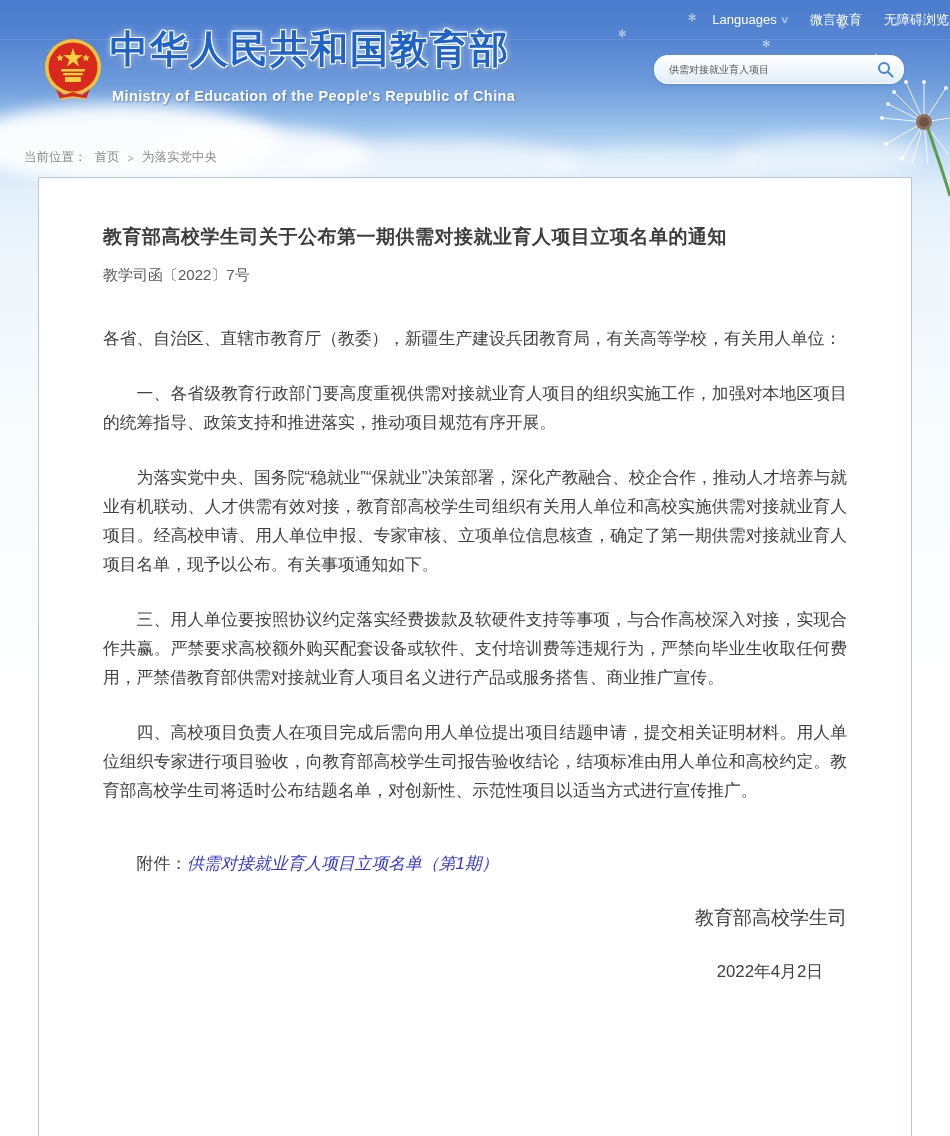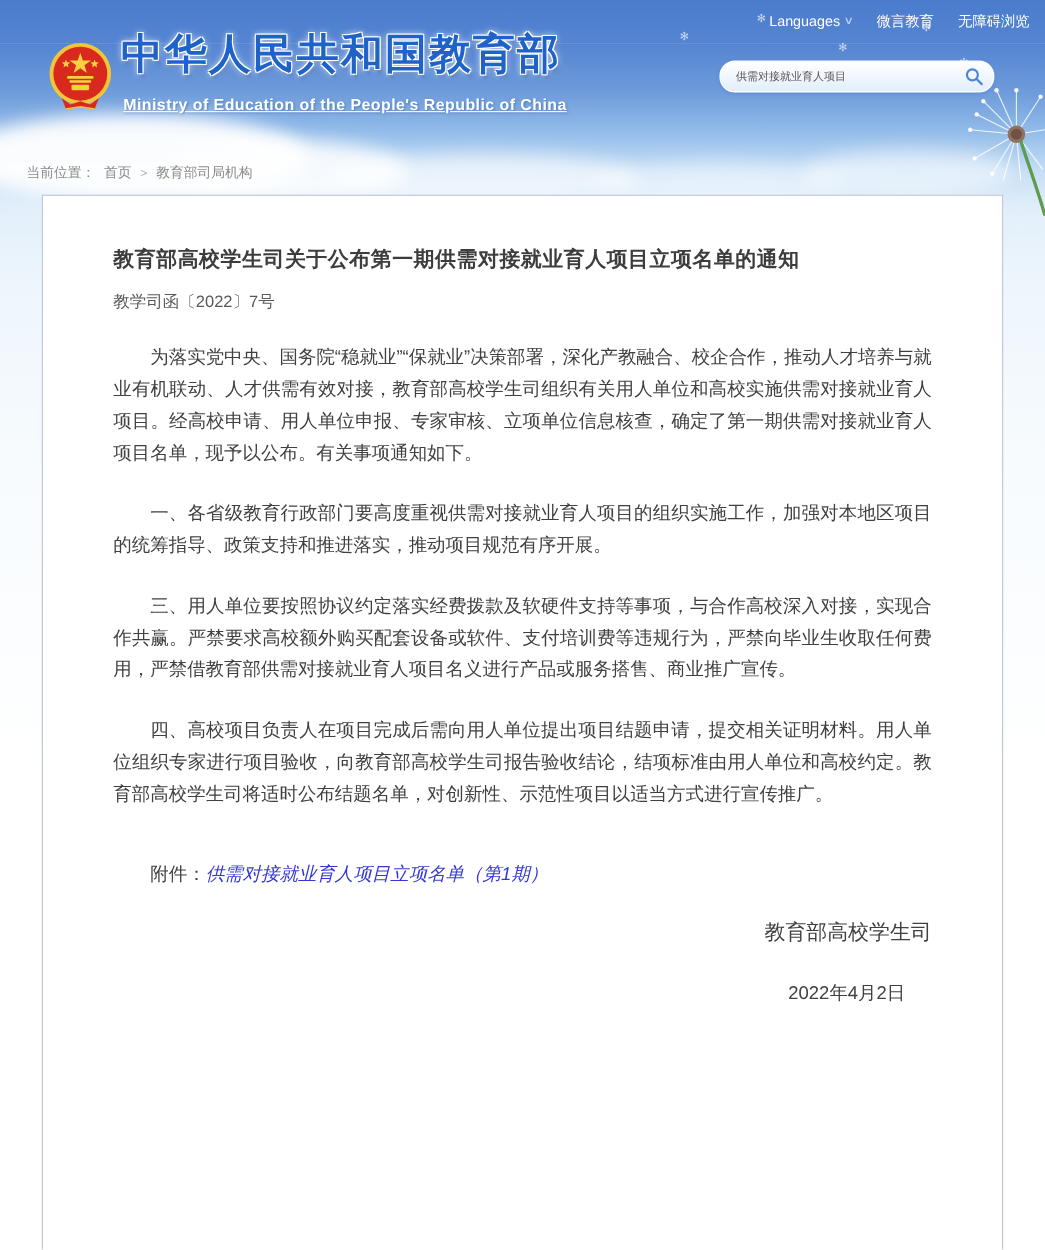--- a/index.html
+++ b/index.html
@@ -7,38 +7,37 @@
     width:950px;height:1136px;position:relative;overflow:hidden;
     font-family:"Liberation Sans","DejaVu Sans",sans-serif;
     background:linear-gradient(180deg,
       #4a7ccd 0px,#5585d2 40px,#6f9cdb 85px,#93bce9 120px,
       #c6def5 155px,#e2effa 190px,#eef6fc 260px,#f7fbfe 420px,#ffffff 700px);
   }
   
   .top-bar{
     position:absolute;top:0;left:0;width:100%;height:40px;
     display:flex;justify-content:flex-end;align-items:center;gap:22px;
-    padding-right:14px;box-sizing:border-box;
+    padding-right:1px;box-sizing:border-box;
     border-bottom:1px solid rgba(255,255,255,0.10);
   }
   .top-link{color:#ffffff;font-size:13px;cursor:pointer;display:flex;align-items:center;gap:4px;}
   .caret{font-size:10px;color:#bcd4f4;transform:scaleX(1.3);}
   
   .emblem{position:absolute;left:44px;top:37px;}
   .site-title{
     position:absolute;left:110px;top:24px;margin:0;
     font-size:38px;font-weight:bold;color:#1f63c9;letter-spacing:2px;
     text-shadow:-1px -1px 0 #fff,1px -1px 0 #fff,-1px 1px 0 #fff,1px 1px 0 #fff,
       0 0 7px rgba(255,255,255,.95),2px 3px 3px rgba(30,60,120,.35);
   }
   .site-subtitle{
     position:absolute;left:112px;top:88px;margin:0;
     font-size:14.5px;font-weight:bold;color:#ffffff;letter-spacing:.4px;
     text-shadow:1px 1px 2px rgba(40,80,150,.5);
-    text-decoration:underline;
   }
   
   .search-box{
     position:absolute;right:46px;top:55px;width:248px;height:27px;
     border-radius:14px;border:1px solid rgba(255,255,255,.95);
     background:linear-gradient(180deg,#ffffff,#e2eefb);
     display:flex;align-items:center;box-shadow:0 1px 3px rgba(50,90,160,.25);
   }
   .search-input{
     flex:1;border:none;background:transparent;outline:none;
@@ -161,28 +160,29 @@
     <circle cx="52" cy="44" r="8" fill="#8f7260"></circle>
     <circle cx="52" cy="44" r="5" fill="#6e5243"></circle>
     <path d="M56 50 C 62 70, 70 90, 78 118" stroke="#5e9b4d" stroke-width="3" fill="none"></path>
   </svg>
 </div>
 
 <div class="breadcrumb">
   <span>当前位置：</span>
   <span class="crumb-link">首页</span>
   <span class="crumb-sep">&gt;</span>
-  <span class="crumb-link">教育部司局机构</span>
+  <span class="crumb-link">为落实党中央</span>
 </div>
 
 <div class="panel">
   <h2 class="doc-title">教育部高校学生司关于公布第一期供需对接就业育人项目立项名单的通知</h2>
   <p class="doc-number">教学司函〔2022〕7号</p>
+  <p class="salutation">各省、自治区、直辖市教育厅（教委），新疆生产建设兵团教育局，有关高等学校，有关用人单位：</p>
+  <p class="body-para">一、各省级教育行政部门要高度重视供需对接就业育人项目的组织实施工作，加强对本地区项目的统筹指导、政策支持和推进落实，推动项目规范有序开展。</p>
   <p class="body-para">为落实党中央、国务院“稳就业”“保就业”决策部署，深化产教融合、校企合作，推动人才培养与就业有机联动、人才供需有效对接，教育部高校学生司组织有关用人单位和高校实施供需对接就业育人项目。经高校申请、用人单位申报、专家审核、立项单位信息核查，确定了第一期供需对接就业育人项目名单，现予以公布。有关事项通知如下。</p>
-  <p class="body-para">一、各省级教育行政部门要高度重视供需对接就业育人项目的组织实施工作，加强对本地区项目的统筹指导、政策支持和推进落实，推动项目规范有序开展。</p>
   <p class="body-para">三、用人单位要按照协议约定落实经费拨款及软硬件支持等事项，与合作高校深入对接，实现合作共赢。严禁要求高校额外购买配套设备或软件、支付培训费等违规行为，严禁向毕业生收取任何费用，严禁借教育部供需对接就业育人项目名义进行产品或服务搭售、商业推广宣传。</p>
   <p class="body-para">四、高校项目负责人在项目完成后需向用人单位提出项目结题申请，提交相关证明材料。用人单位组织专家进行项目验收，向教育部高校学生司报告验收结论，结项标准由用人单位和高校约定。教育部高校学生司将适时公布结题名单，对创新性、示范性项目以适当方式进行宣传推广。</p>
   <p class="attachment">
     <span>附件：</span><a class="attachment-link">供需对接就业育人项目立项名单（第1期）</a>
   </p>
   <p class="signature">教育部高校学生司</p>
   <p class="doc-date">2022年4月2日</p>
 </div>
 
 </body></html>

